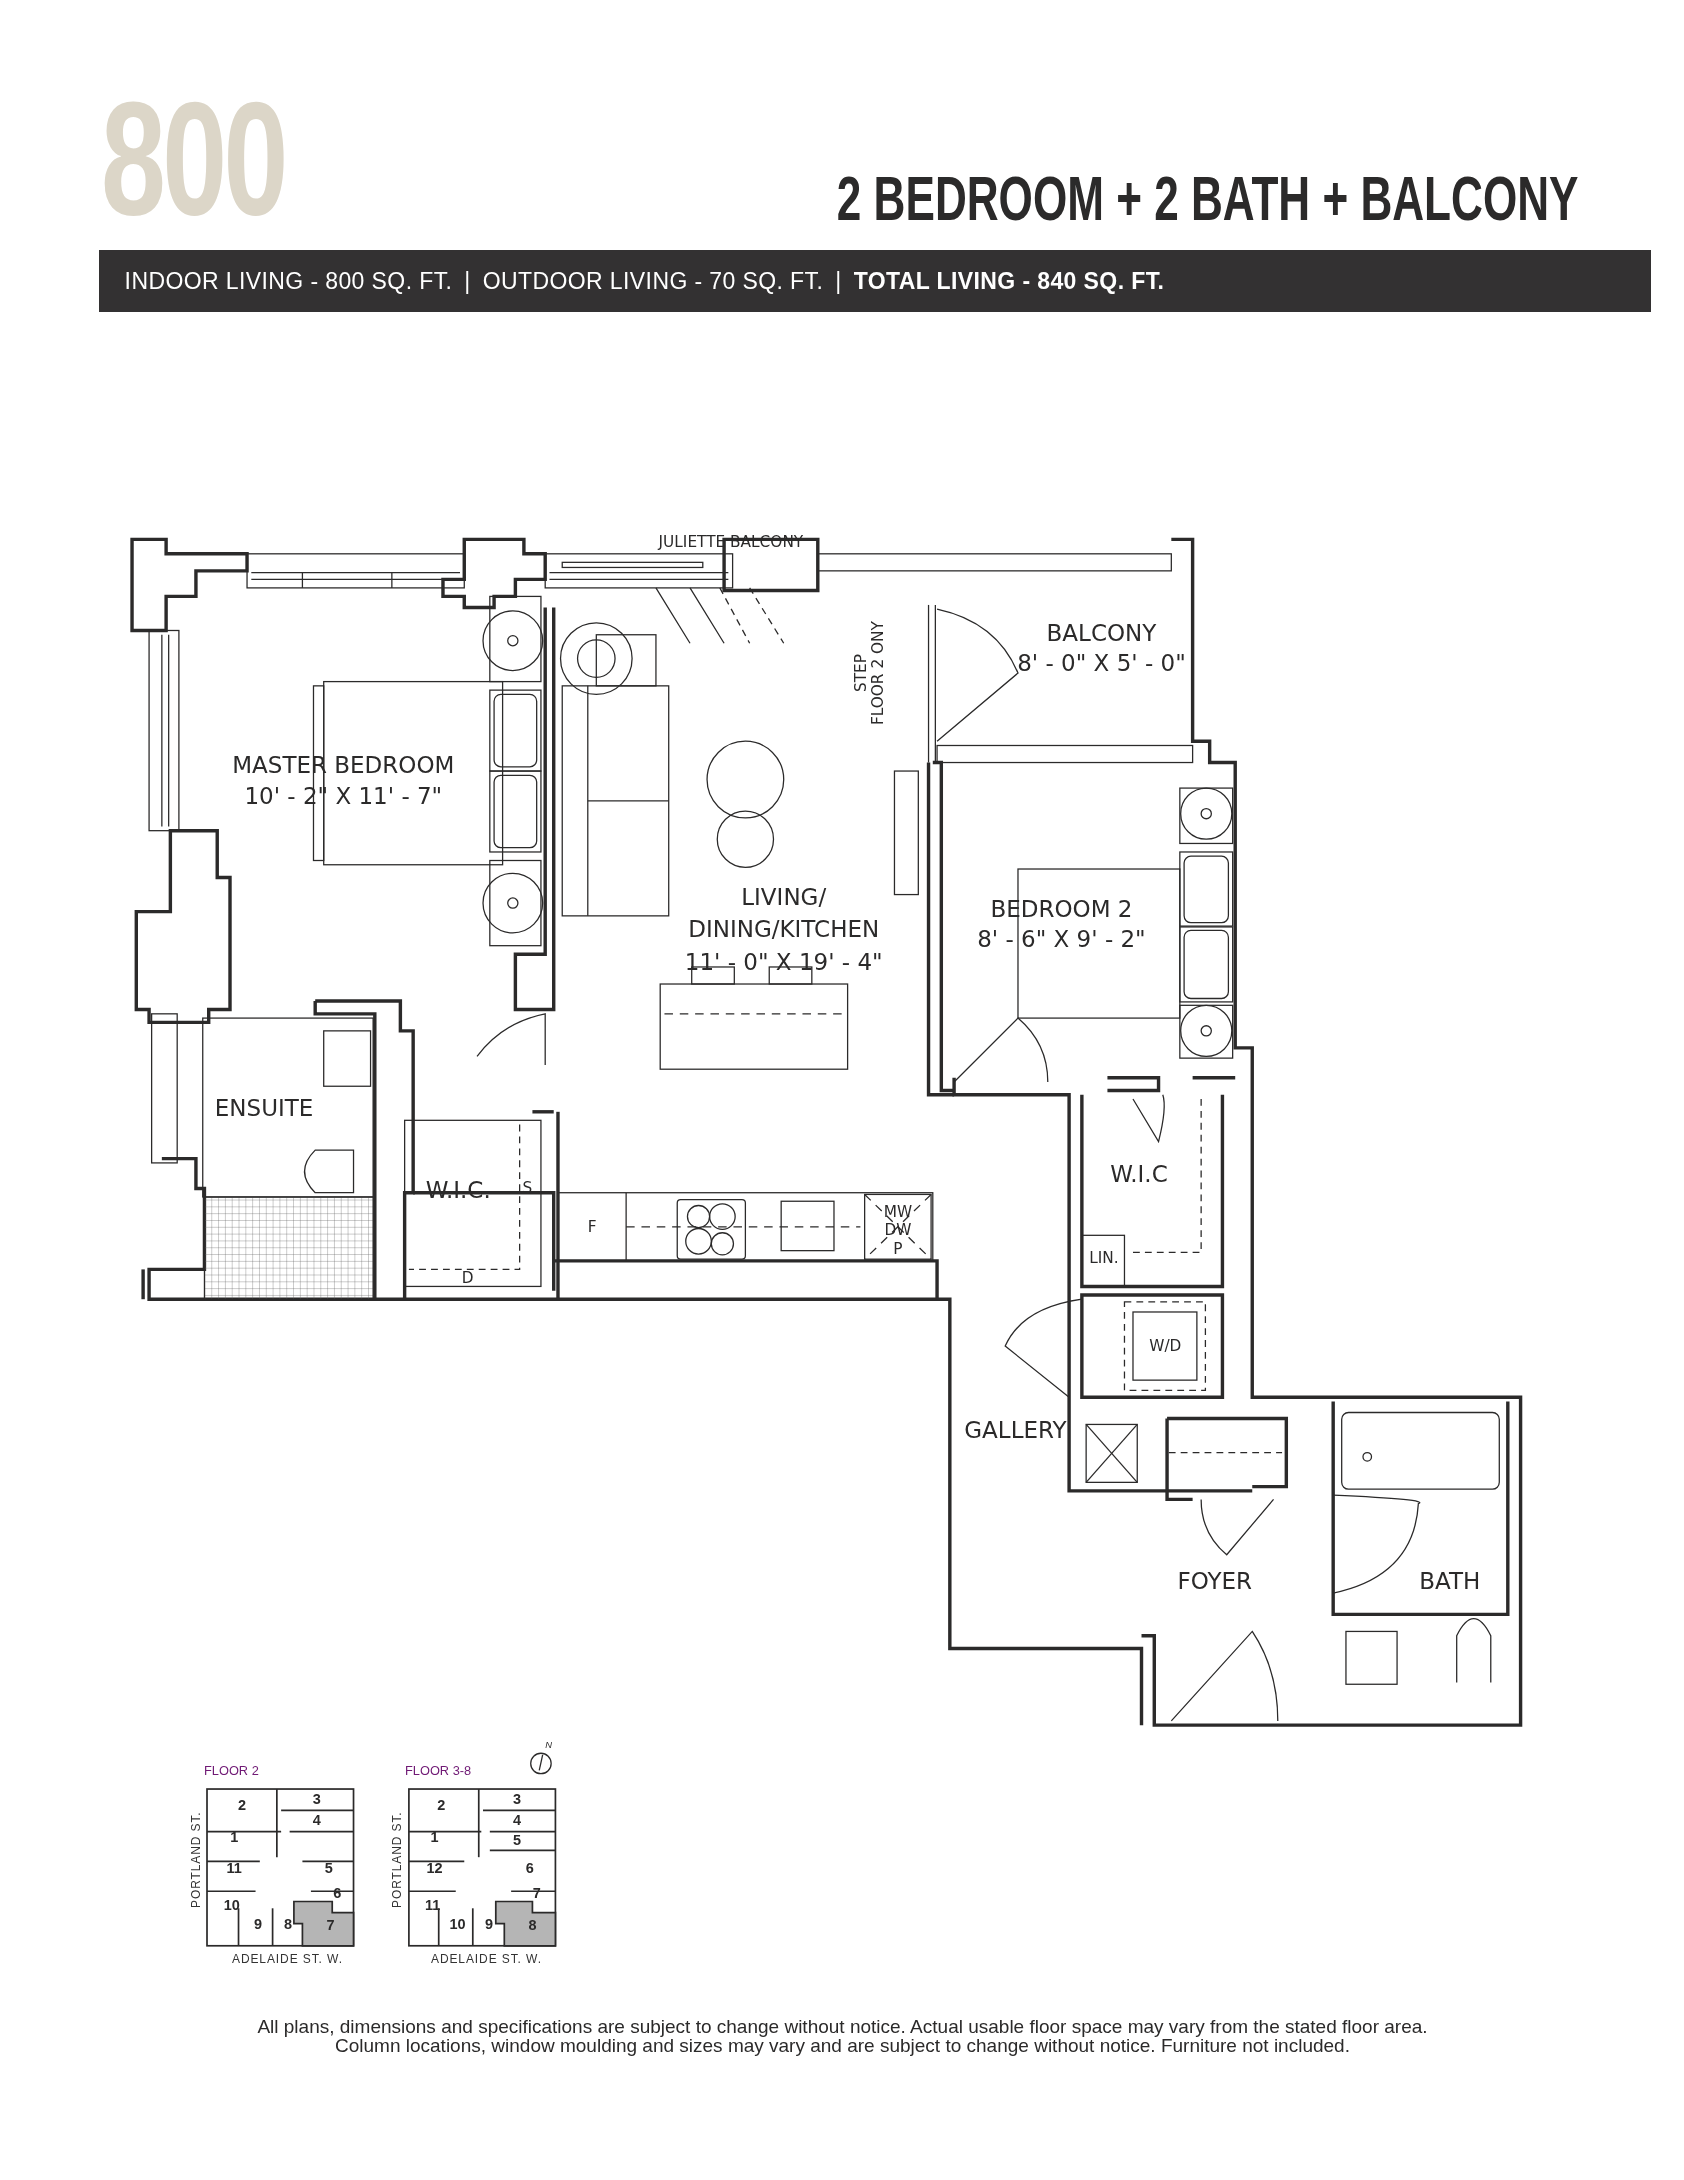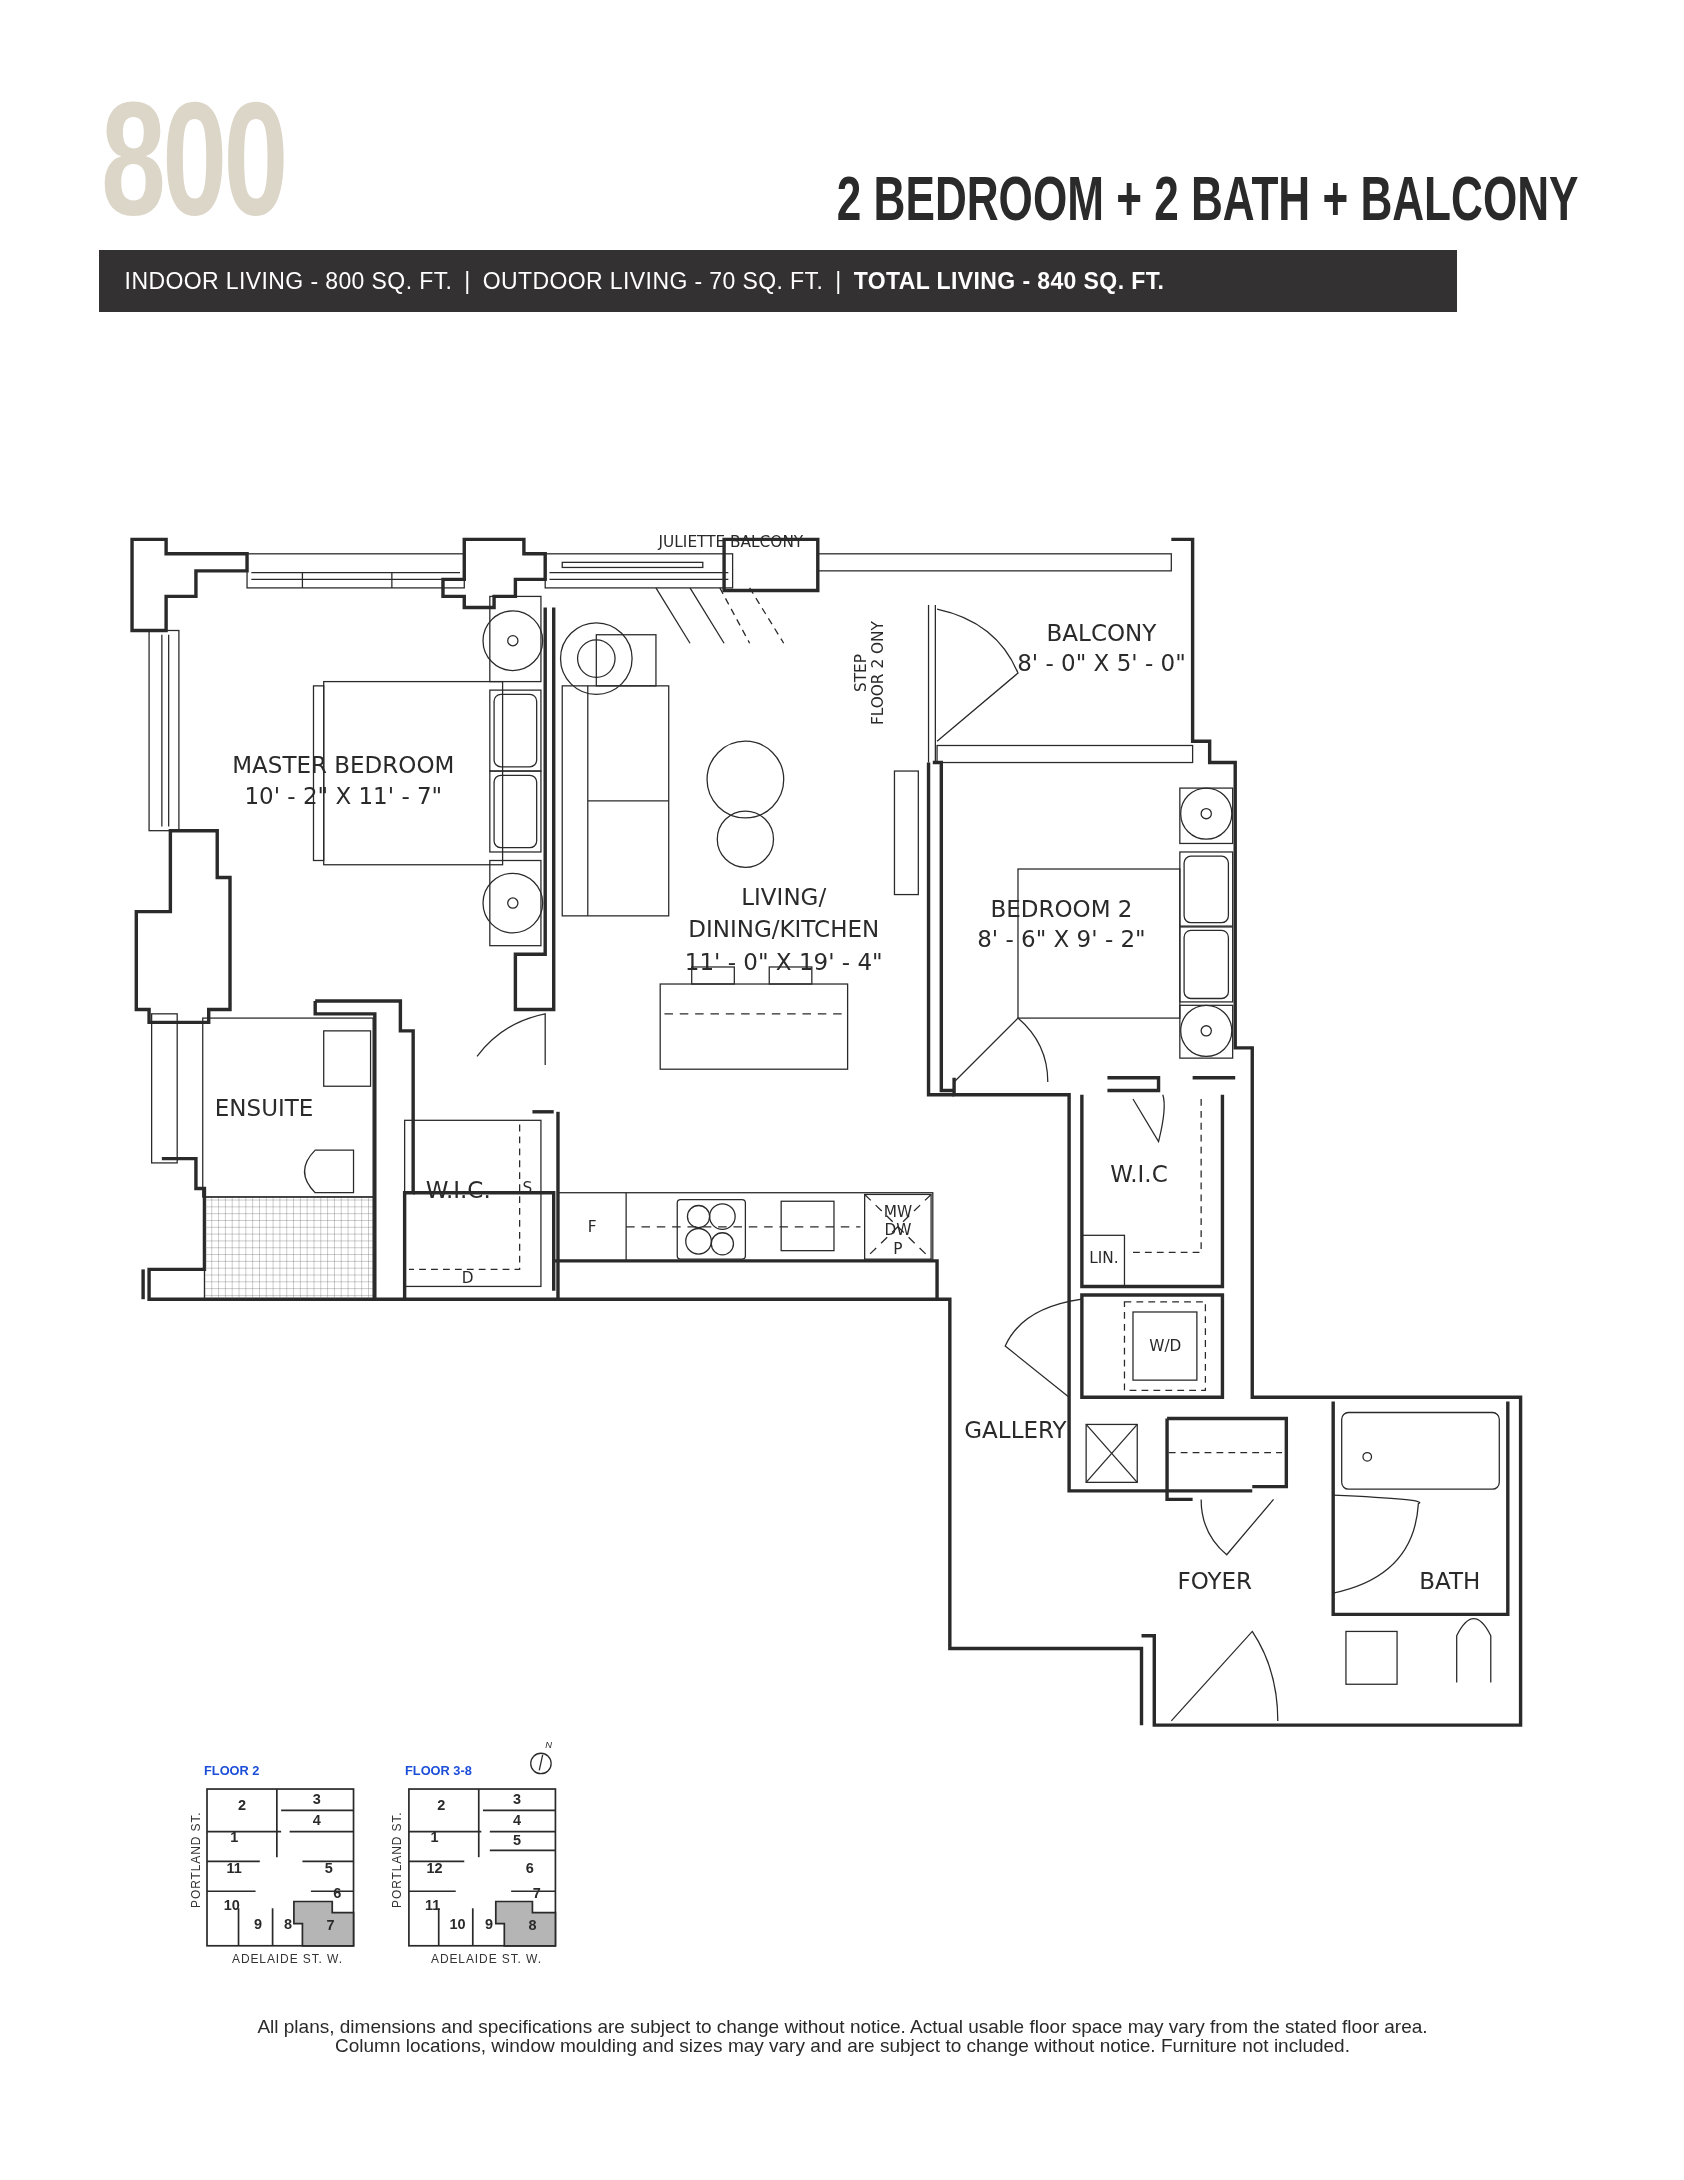--- a/index.html
+++ b/index.html
@@ -1,24 +1,24 @@
 <!DOCTYPE html>
 <html style="font-size:13.6px"><head>
 <meta charset="utf-8">
 <style>
   html,body{margin:0;padding:0;background:#fff;}
   body{width:1685px;height:2181px;position:relative;overflow:hidden;font-family:"Liberation Sans",sans-serif;color:#2b2a2a;}
   .suite-number{position:absolute;left:101px;top:85px;font-family:"Liberation Sans",sans-serif;font-weight:700;font-size:162px;line-height:145px;color:#dcd6c8;letter-spacing:-5.1px;transform:scaleX(0.72);transform-origin:left top;}
   .unit-type{position:absolute;right:107px;top:167px;font-family:"Liberation Sans",sans-serif;font-weight:700;font-size:63px;line-height:63px;color:#2b2a2a;transform:scaleX(0.7);transform-origin:right top;white-space:nowrap;}
-  .area-bar{position:absolute;left:99px;top:250px;width:1358px;height:62px;background:#333132;color:#fff;display:flex;align-items:center;padding-left:25.6px;box-sizing:border-box;font-size:23px;letter-spacing:0.4px;white-space:nowrap;}
+  .area-bar{position:absolute;left:99px;top:250px;width:1552px;height:62px;background:#333132;color:#fff;display:flex;align-items:center;padding-left:25.6px;box-sizing:border-box;font-size:23px;letter-spacing:0.4px;white-space:nowrap;}
   .area-bar .sep{margin:0 12px;}
   .area-bar .total{font-weight:700;text-align:center;}
   .plan{position:absolute;left:0;top:0;}
   .room-label{font-family:"DejaVu Sans",sans-serif;fill:#2b2a2a;}
-  .keyplan-title{position:absolute;font-weight:700;font-size:12.8px;color:#1d4ed8;}
+  .keyplan-title{position:absolute;font-weight:400;font-size:12.8px;color:#701a75;}
   .street{position:absolute;font-size:12px;color:#333;letter-spacing:0.9px;}
   .street.vertical{transform:rotate(-90deg);transform-origin:left top;}
   .disclaimer{position:absolute;left:0;width:1685px;top:2017px;text-align:center;font-size:19px;line-height:19px;color:#2b2a2a;}
 </style>
 </head>
 <body>
 
 <div class="suite-number">800</div>
 <div class="unit-type">2 BEDROOM + 2 BATH + BALCONY</div>
 <div class="area-bar">

